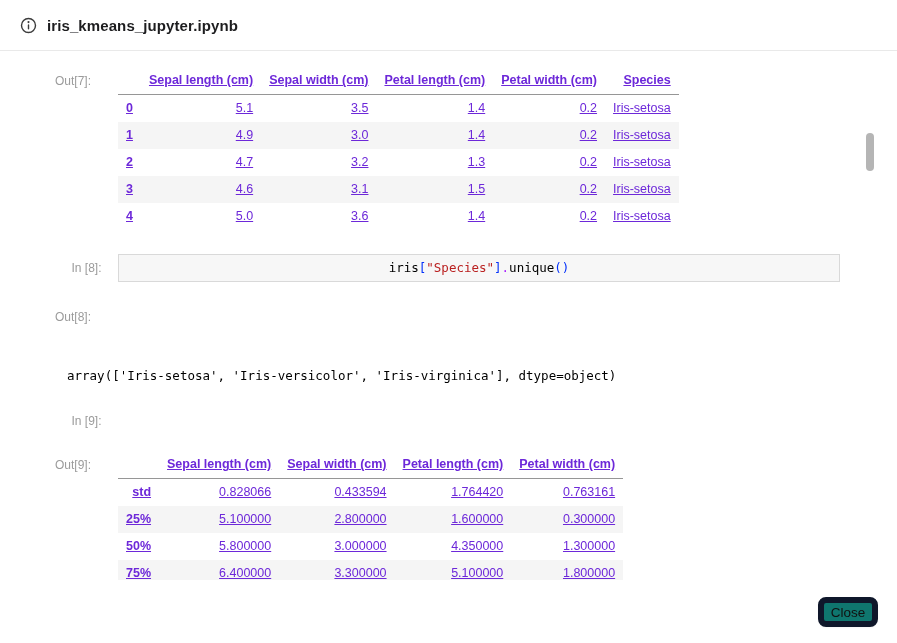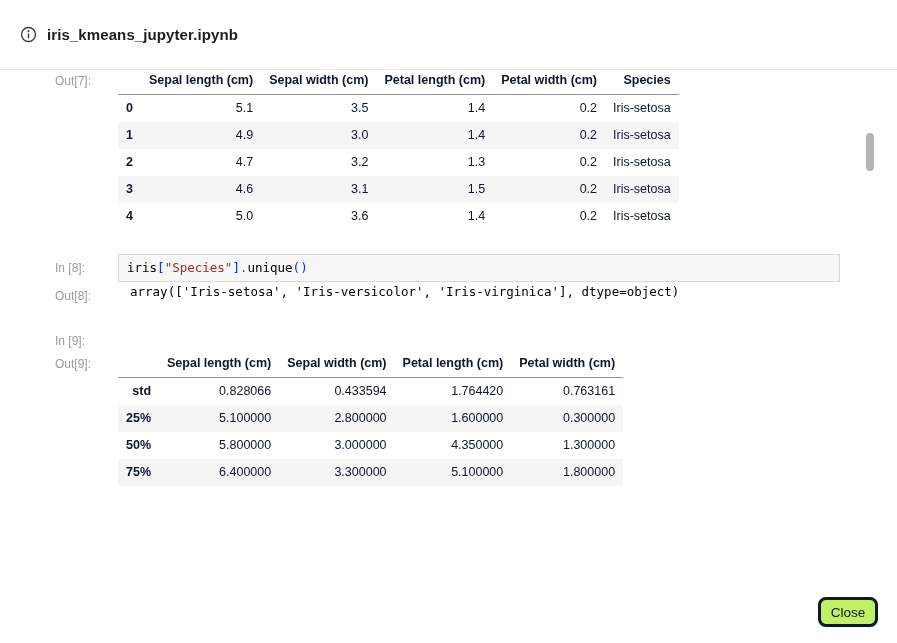--- a/index.html
+++ b/index.html
@@ -5,21 +5,21 @@
   * { box-sizing: border-box; margin: 0; padding: 0; }
   html, body { width: 897px; height: 643px; }
   body {
     font-family: "Liberation Sans", sans-serif;
     background: #ffffff;
     color: #1f1f1f;
     overflow: hidden;
     position: relative;
   }
   .titlebar {
-    height: 70px;
+    height: 51px;
     display: flex;
     align-items: center;
     gap: 10px;
     padding: 0 20px;
     border-bottom: 1px solid #e9e9e9;
     background: #ffffff;
   }
   .titlebar .icon-wrap { display: flex; align-items: center; }
   .title {
     font-size: 15px;
@@ -31,22 +31,22 @@
     position: absolute;
     top: 53px;
     left: 0;
     right: 0;
     height: 527px;
     padding: 14px 0 0 55px;
     overflow: hidden;
   }
   .cell { display: flex; align-items: flex-start; }
   .cell.output_table { margin-bottom: 24px; }
-  .cell.code { margin-bottom: 1px; }
-  .cell.output_text { margin-bottom: 23px; }
+  .cell.code { margin-bottom: 22px; text-align: center; }
+  .cell.output_text { margin-bottom: 23px; flex-direction: column; }
   .prompt {
     flex: 0 0 63px;
     font-family: Liberation Sans, sans-serif;
     font-size: 12px;
     line-height: 16px;
     color: #9b9b9b;
     padding-top: 6px;
     white-space: pre;
   }
   .cell.output_text .prompt { padding-top: 5px; }
@@ -66,21 +66,22 @@
     font-size: 12.5px;
     line-height: 16px;
     color: #000000;
     white-space: pre;
     margin-left: 12px;
   }
   table.df-table {
     border-collapse: collapse;
     font-family: "Liberation Sans", sans-serif;
     font-size: 12.5px;
-    color: #0f172a;
+    color: #6d28d9;
+    text-decoration: underline;
   }
   .df-table th, .df-table td {
     padding: 6px 8px;
     text-align: right;
     line-height: 15px;
     vertical-align: middle;
     font-weight: normal;
   }
   .df-table thead th {
     font-weight: bold;
@@ -98,22 +99,22 @@
     height: 38px;
     border-radius: 4px;
     background: #b5b5b5;
   }
   .close-btn {
     position: absolute;
     right: 19px;
     bottom: 16px;
     width: 60px;
     height: 30px;
-    background: #bef264;
-    border: 3px solid #0f172a;
+    background: #0f766e;
+    border: 6px solid #0f172a;
     border-radius: 8px;
     font-family: "Liberation Sans", sans-serif;
     font-size: 13.5px;
     color: #111111;
     cursor: pointer;
     box-shadow: 0 1px 2px rgba(0,0,0,0.04);
   }
 </style>
 </head>
 <body>

